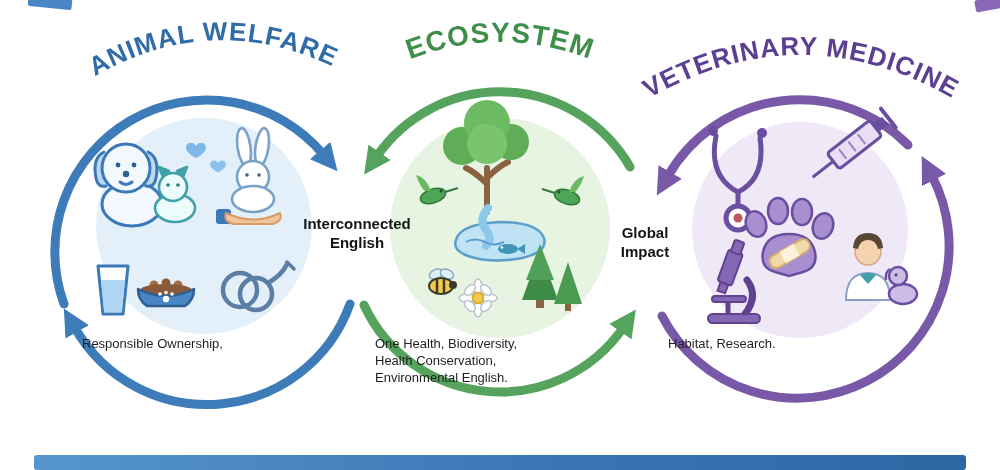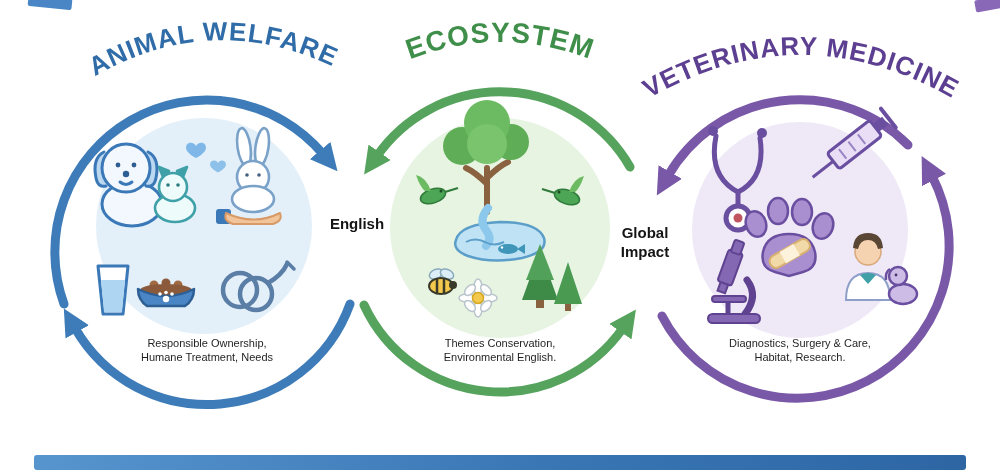--- a/index.html
+++ b/index.html
@@ -3,21 +3,21 @@
 <meta charset="utf-8">
 <style>
   * { margin:0; padding:0; box-sizing:border-box; }
   html,body { background:#ffffff; font-family:"Liberation Sans", sans-serif; }
   .canvas { position:relative; width:1000px; height:470px; background:#ffffff; overflow:hidden; }
   svg.scene { position:absolute; left:0; top:0; }
   .arc-title { font-family:"Liberation Sans", sans-serif; font-weight:bold; letter-spacing:1px; }
   .t-left   { font-size:26px; }
   .t-center { font-size:28px; }
   .t-right  { font-size:26px; }
-  .desc { position:absolute; text-align:center; font-size:11px; line-height:1.3;
+  .desc { position:absolute; font-size:13px; line-height:1.3;
           color:#1f1f1f; font-weight:500; }
   .junction { position:absolute; text-align:center; font-size:15px; line-height:1.28;
               color:#151515; font-weight:bold; }
   .bottom-bar { position:absolute; left:34px; right:34px; bottom:0; height:15px;
                 border-radius:3px;
                 background:linear-gradient(90deg,#5795cf 0%,#3a76b4 55%,#2e66a4 100%); }
   .accent { position:absolute; border-radius:2px; }
   .accent-tl { left:28px; top:-3px; width:44px; height:11px; background:#4a86c5; transform:rotate(6deg); }
   .accent-tr { right:-5px; top:-2px; width:30px; height:12px; background:#8a68b8; transform:rotate(-10deg); }
 </style>
@@ -236,32 +236,32 @@
         <ellipse cx="903" cy="294" rx="14" ry="10"></ellipse>
         <circle cx="898" cy="276" r="9"></circle>
         <path d="M 890 269 q -5 3 -4 11" fill="none"></path>
         <circle cx="896" cy="275" r="1.4" fill="#4a3570" stroke="none"></circle>
       </g>
     </g>
   </svg>
 
   <div class="desc" style="left:82px; top:336px; width:250px;">
     <div>Responsible Ownership,</div>
-    <div>Humane Treatment, Needs</div>
   </div>
   <div class="desc" style="left:375px; top:336px; width:250px;">
-    <div>Themes Conservation,</div>
+    <div>One Health, Biodiversity,</div>
+    <div>Health Conservation,</div>
     <div>Environmental English.</div>
   </div>
   <div class="desc" style="left:668px; top:336px; width:264px;">
-    <div>Diagnostics, Surgery &amp; Care,</div>
     <div>Habitat, Research.</div>
   </div>
 
   <div class="junction" style="left:299px; top:214px; width:116px;">
+    <div>Interconnected</div>
     <div>English</div>
   </div>
   <div class="junction" style="left:605px; top:223px; width:80px;">
     <div>Global</div>
     <div>Impact</div>
   </div>
 
   <div class="accent accent-tl"></div>
   <div class="accent accent-tr"></div>
   <div class="bottom-bar"></div>

